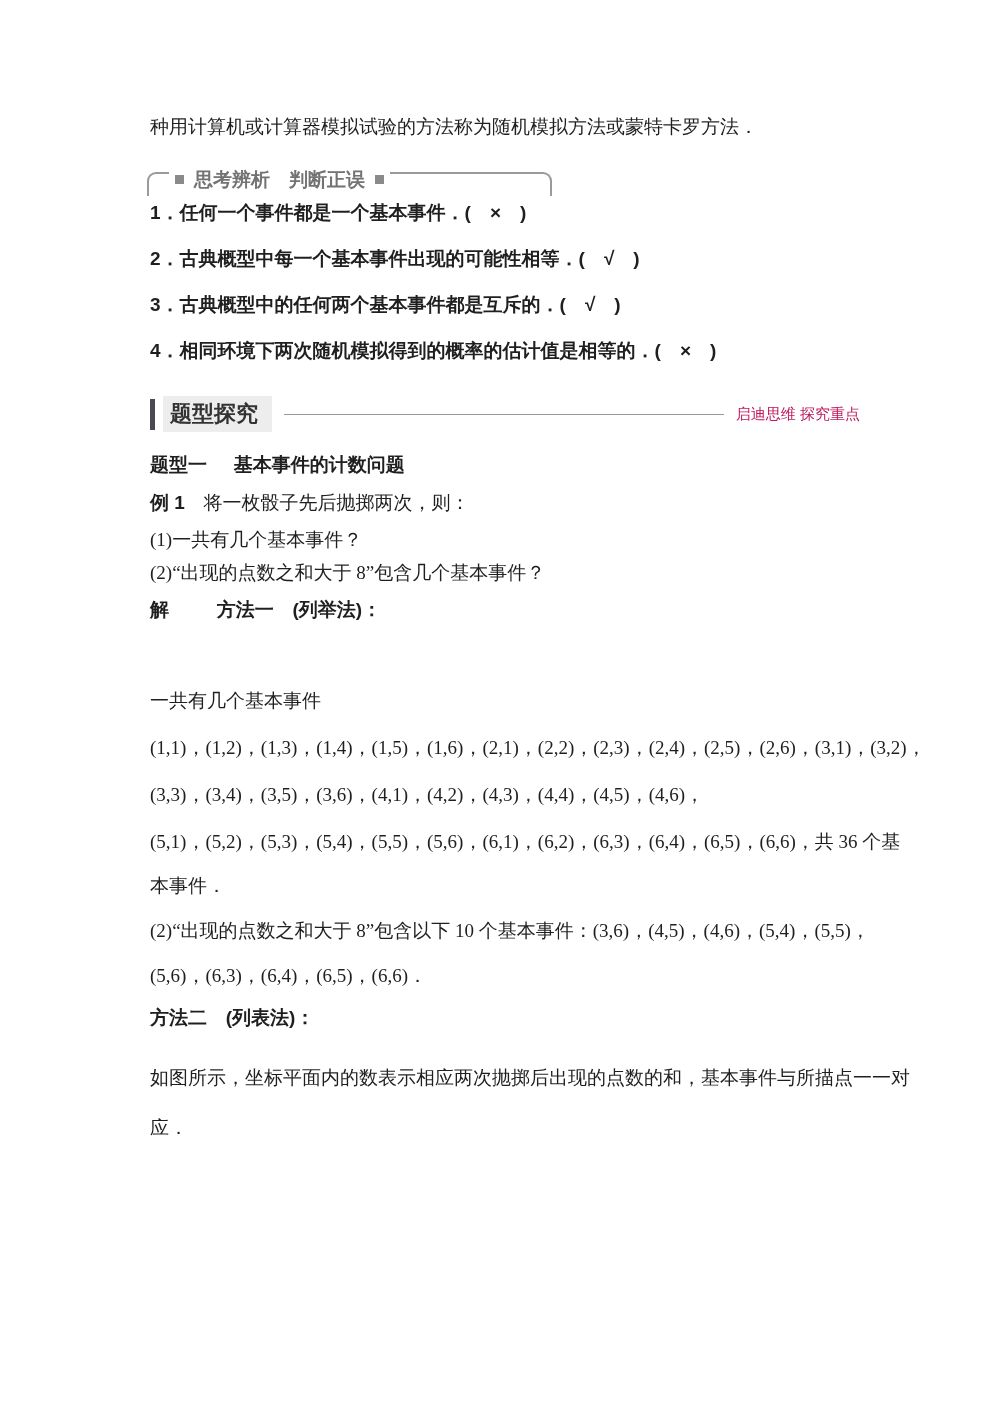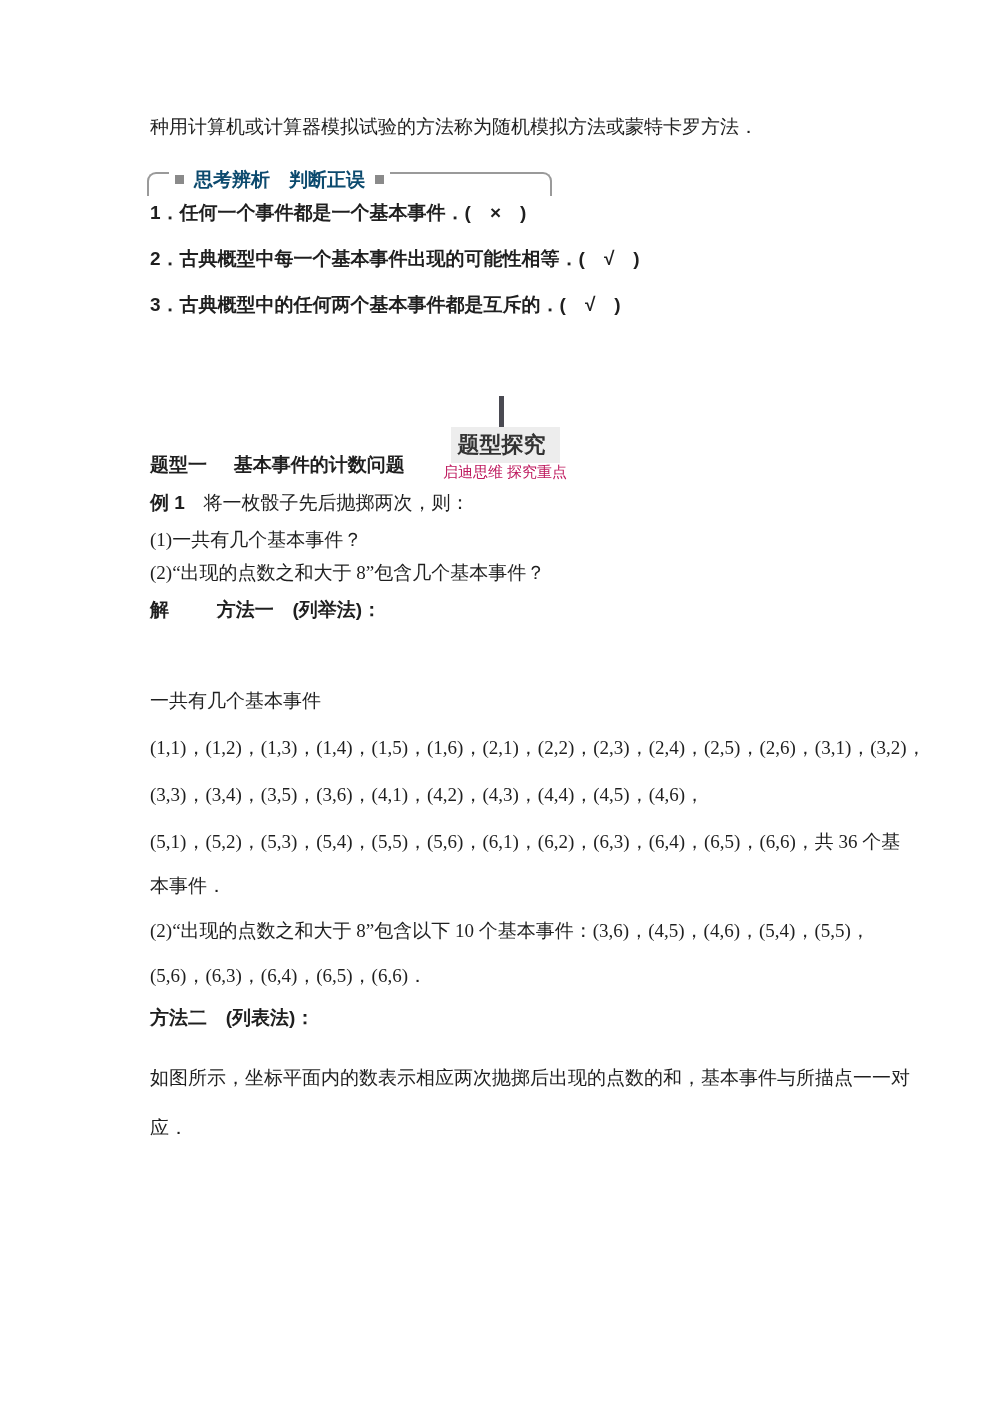--- a/index.html
+++ b/index.html
@@ -51,33 +51,32 @@
     align-self: flex-start;
     margin-top: 9px;
   }
   .sq { width: 9px; height: 9px; background: #8a8a8a; flex: 0 0 auto; }
   .sq-l { margin: 0 10px 0 6px; }
   .sq-r { margin: 0 6px 0 10px; }
   .think-title {
     font-family: "Liberation Sans", "DejaVu Sans", sans-serif;
     font-weight: bold;
     font-size: 19px;
-    color: #0c4a6e;
+    color: #737373;
     white-space: nowrap;
   }
 
   
   .section-header {
     position: absolute;
     left: 150px;
     top: 396px;
     width: 710px;
     display: flex;
     align-items: center;
-    flex-direction: column;
   }
   .vbar { width: 5px; height: 31px; background: #4a4a52; margin-right: 8px; flex: 0 0 auto; }
   .section-title {
     background: #ededed;
     padding: 3px 14px 3px 7px;
     font-family: "Liberation Sans", "DejaVu Sans", sans-serif;
     font-weight: bold;
     font-size: 22px;
     color: #333333;
     white-space: nowrap;
@@ -101,20 +100,21 @@
     <span class="corner-left"></span>
     <span class="sq sq-l"></span>
     <span class="think-title">思考辨析　判断正误</span>
     <span class="sq sq-r"></span>
     <span class="corner-right"></span>
   </div>
 
   <div class="line sans-bold" style="top:201px">1．任何一个事件都是一个基本事件．(　×　)</div>
   <div class="line sans-bold" style="top:247px">2．古典概型中每一个基本事件出现的可能性相等．(　√　)</div>
   <div class="line sans-bold" style="top:293px">3．古典概型中的任何两个基本事件都是互斥的．(　√　)</div>
+  <div class="line sans-bold" style="top:339px">4．相同环境下两次随机模拟得到的概率的估计值是相等的．(　×　)</div>
 
   <div class="section-header">
     <span class="vbar"></span>
     <span class="section-title">题型探究</span>
     <span class="section-line"></span>
     <span class="section-sub">启迪思维 探究重点</span>
   </div>
 
   <div class="line" style="top:453px">
     <span class="sans-bold">题型一</span>

